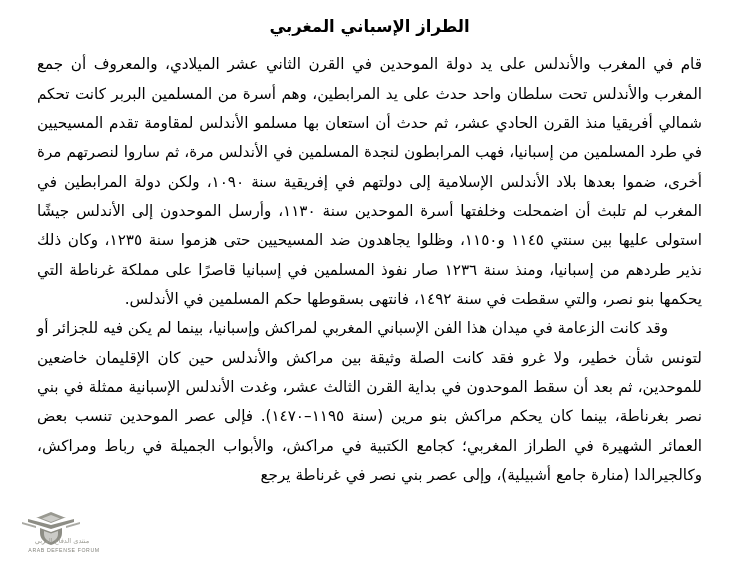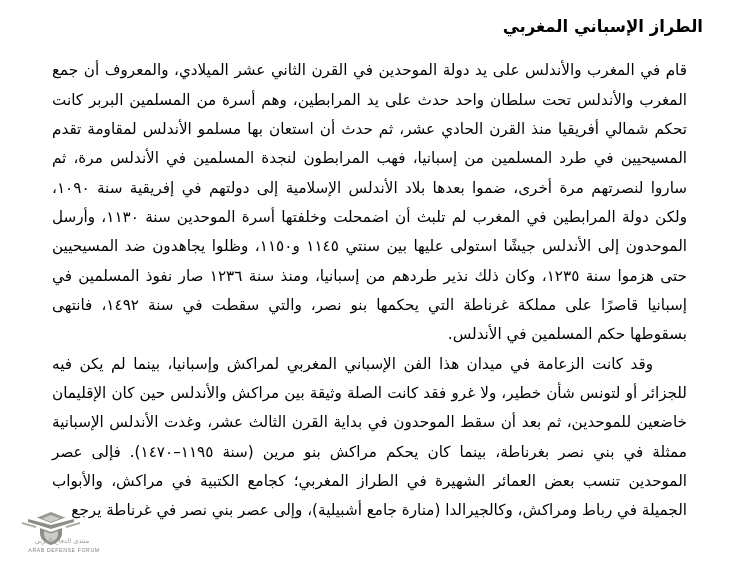--- a/index.html
+++ b/index.html
@@ -17,38 +17,38 @@
 
   .page {
     position: relative;
     width: 743px;
     height: 575px;
     box-sizing: border-box;
     padding: 14px 40px 0 36px;
   }
 
   .doc-title {
-    text-align: right;
+    text-align: center;
     font-weight: bold;
     font-size: 16.5px;
     color: #000;
     margin: 0 0 10px 0;
     letter-spacing: 0;
     line-height: 1.6;
     font-family: "DejaVu Sans", sans-serif;
   }
 
   .body-text {
     font-size: 15.2px;
     line-height: 1.93;
     color: #000;
     text-align: justify;
     text-align-last: right;
     font-family: "DejaVu Sans", sans-serif;
-    margin: 16px;
+    margin: 1px;
   }
 
   .para {
     margin: 0 0 0 0;
     text-indent: 34px;
   }
 
   .para.first {
     text-indent: 0;
   }

